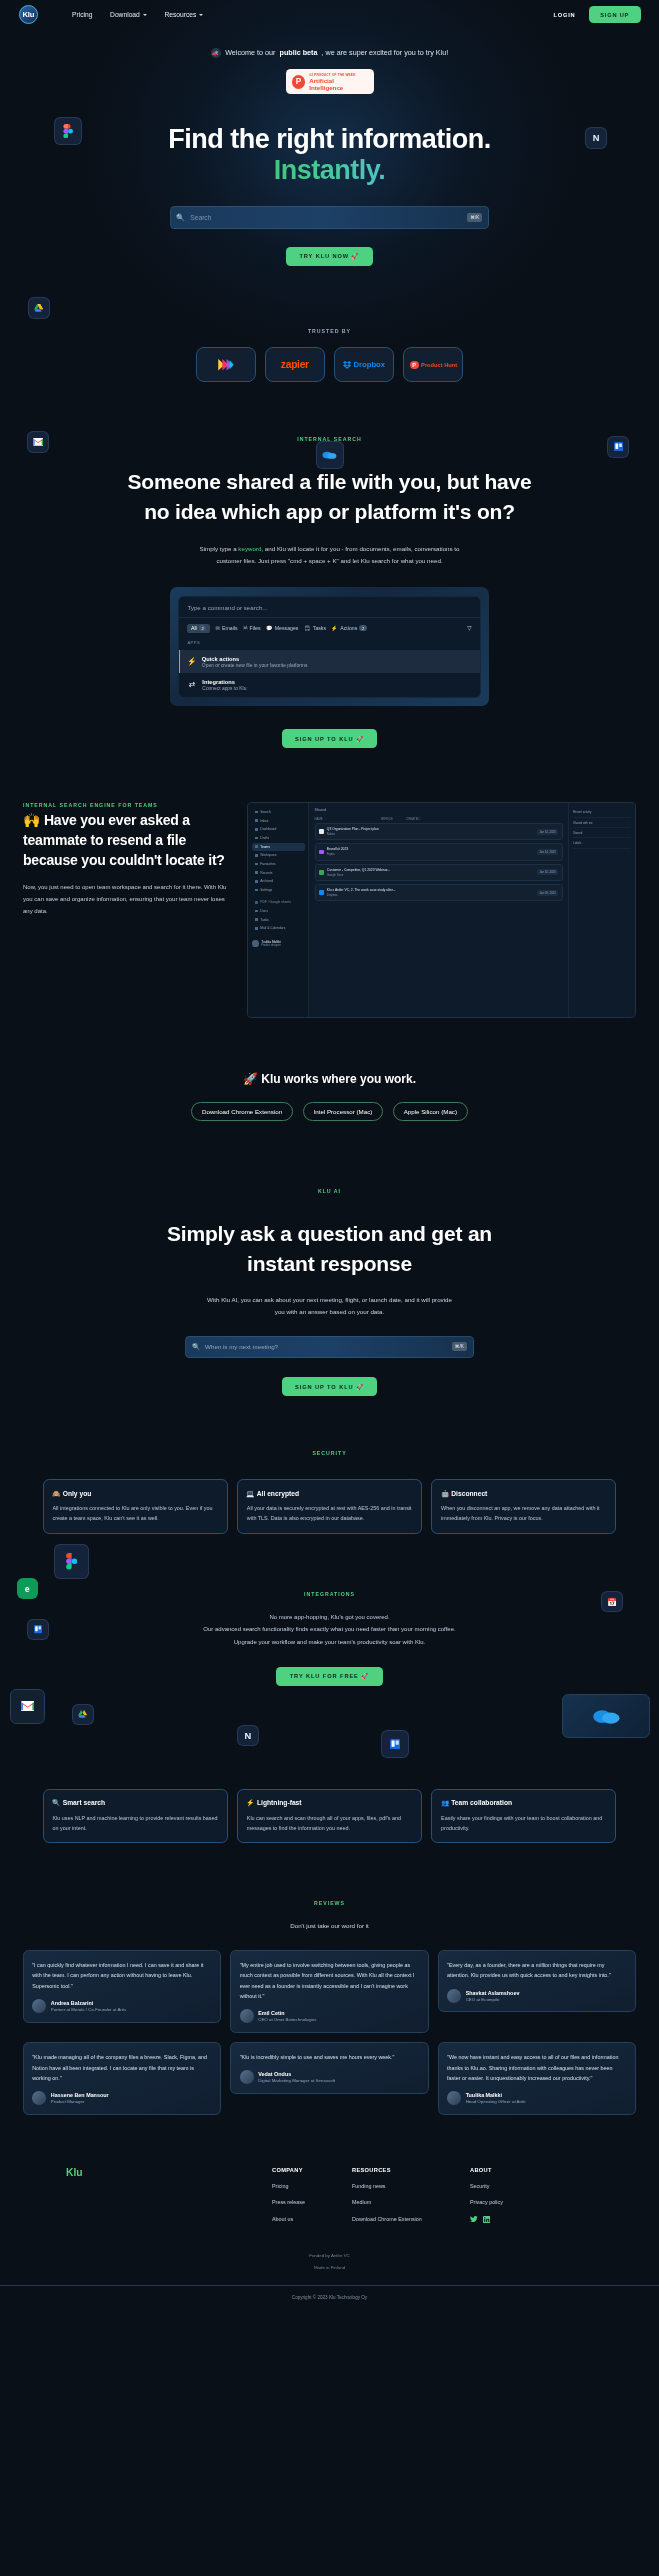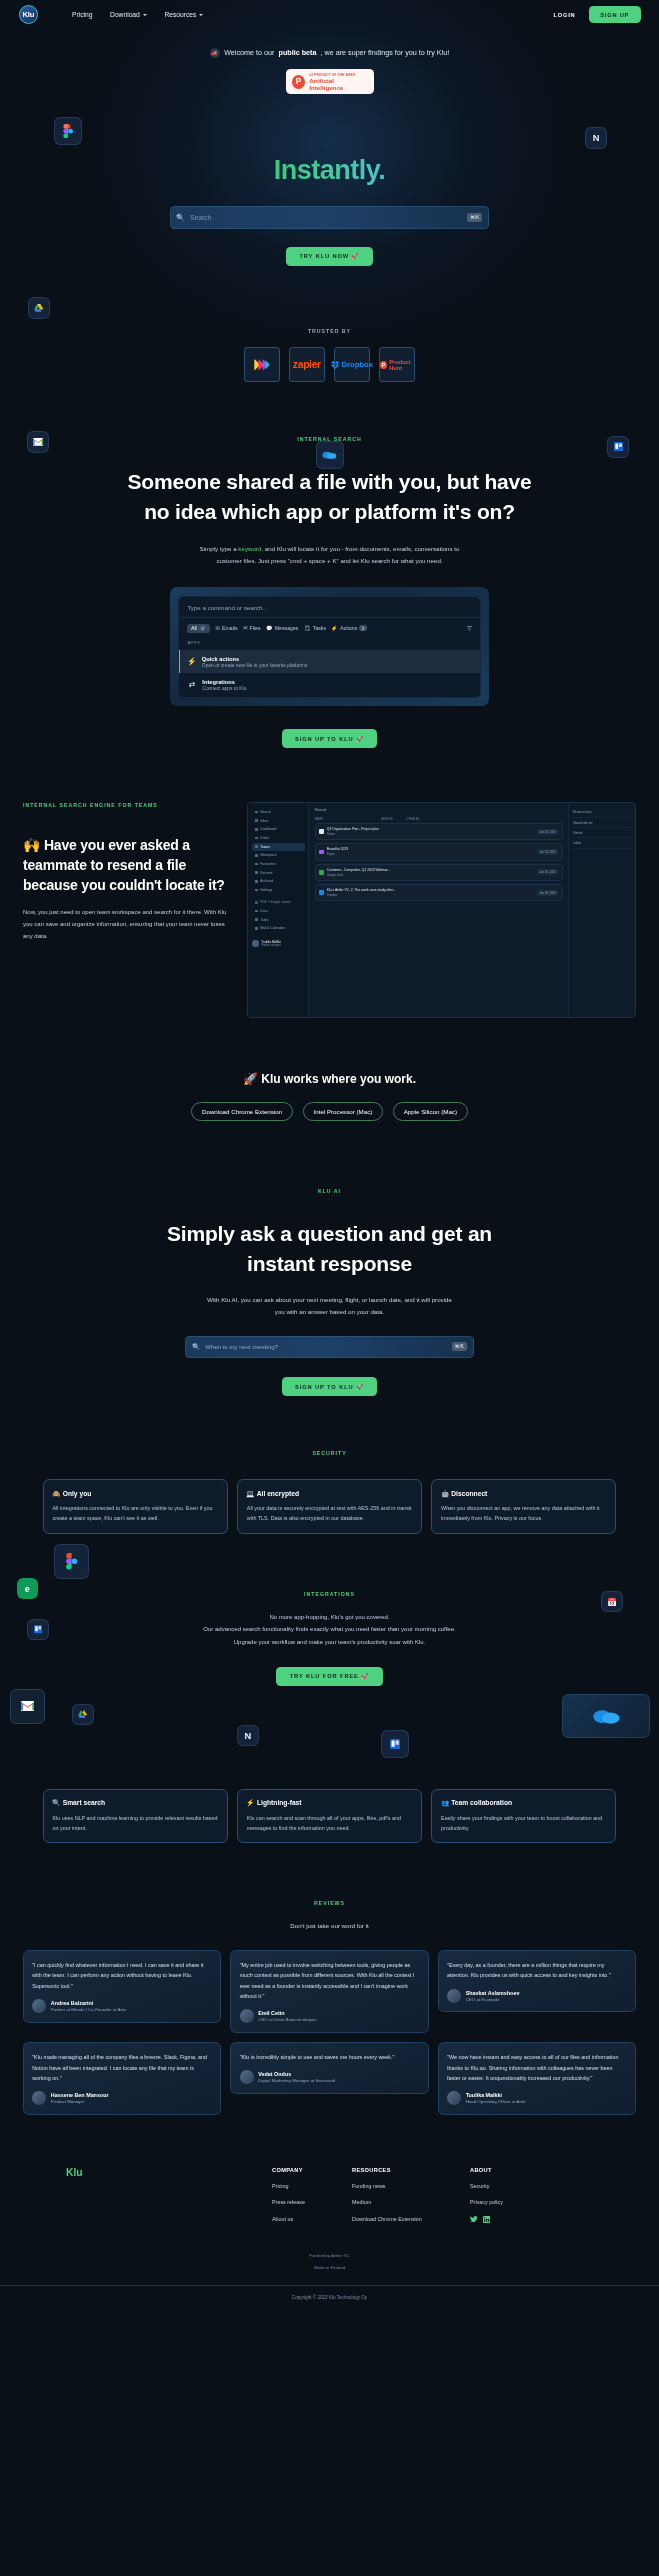--- a/index.html
+++ b/index.html
@@ -102,21 +102,21 @@
   .fi-bg { background: #15233a; border: 0.5px solid rgba(90,140,190,.22); }
 
   
   .section-label {
     text-align: center; font-size: 5.2px; letter-spacing: 1px; font-weight: 700;
     color: #9fb0c4;
   }
   .label-green { color: #4ed281; }
   .trusted-row { display: flex; justify-content: center; gap: 9.3px; margin-top: 13.4px; }
   .trusted-card {
-    width: 36px; height: 35px; border-radius: 3px; border: 0.5px solid #2a4f74;
+    width: 60px; height: 35px; border-radius: 8px; border: 0.5px solid #2a4f74;
     background: #111f31; display: flex; align-items: center; justify-content: center;
   }
 
   
   h2.big {
     text-align: center; font-size: 21px; font-weight: 700; line-height: 1.42; letter-spacing: -0.2px;
   }
   .para {
     text-align: center; font-size: 6.2px; color: #c9d5e3; line-height: 1.95; margin: 0 auto;
     max-width: 268px;
@@ -302,33 +302,33 @@
       <svg width="14.4" height="9.3" viewBox="0 0 34 22">
         <ellipse cx="12" cy="12" rx="11" ry="8" fill="#1a8fe3"></ellipse>
         <ellipse cx="23" cy="14" rx="11" ry="7" fill="#30a7f2"></ellipse>
       </svg>
     </div>
 
     <div class="beta-line">
       <span class="mega-icon">📣</span>
       <span>Welcome to our </span>
         <b>public beta</b>
-        <span>, we are super findings for you to try Klu!</span>
+        <span>, we are super excited for you to try Klu!</span>
     </div>
 
     <div class="ph-badge">
       <div class="ph-circle">P</div>
       <div class="ph-txt">
         <div class="ph-sub">#2 PRODUCT OF THE WEEK</div>
         <div class="ph-main">Artificial Intelligence</div>
       </div>
     </div>
 
     <h1 class="hero-title">
-      <br>
+      <span>Find the right information.</span><br>
       <span class="grad-instantly">Instantly.</span>
     </h1>
 
 
     <div class="searchbar">
       <span class="mag">🔍</span>
       <span class="ph">Search</span>
       <span class="kbd">⌘/K</span>
     </div>
 
@@ -433,21 +433,21 @@
 
     <div style="text-align:center;margin-top:23px;">
       <button class="btn-cta">SIGN UP TO KLU 🚀</button>
     </div>
   </div>
 
   <div style="padding:54px 0 0;">
     <div class="split">
       <div class="split-left">
         <div class="section-label label-green" style="text-align:left;">INTERNAL SEARCH ENGINE FOR TEAMS</div>
-        <h3 style="margin-top:28px;">🙌 Have you ever asked a teammate to resend a file because you couldn't locate it?</h3>
+        <h3 style="margin-top:3px;">🙌 Have you ever asked a teammate to resend a file because you couldn't locate it?</h3>
         <p>Now, you just need to open team workspace and search for it there. With Klu you can save and organize information, ensuring that your team never loses any data.</p>
       </div>
 
       <div class="app-shot">
         <div class="shot-side">
           <div class="shot-side-row">
               <i class="shot-side-dot"></i>
               <span>Search</span>
             </div>
           <div class="shot-side-row">

